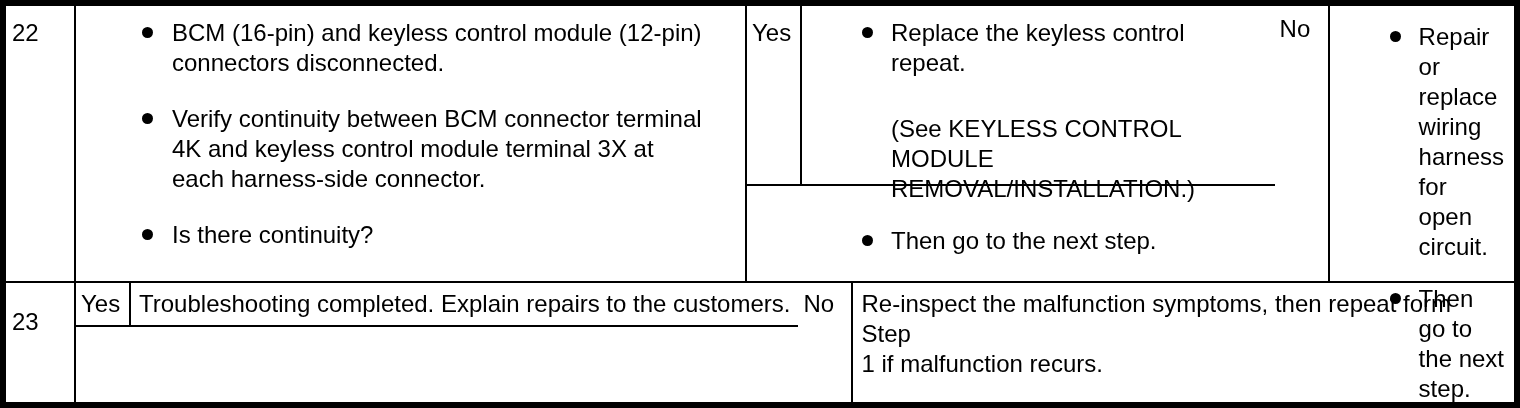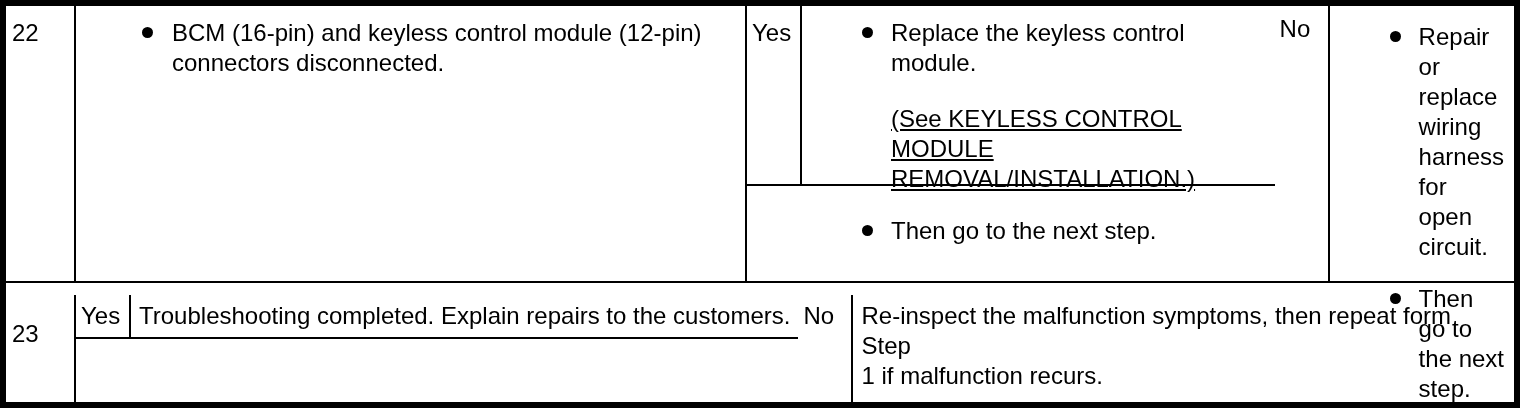--- a/index.html
+++ b/index.html
@@ -13,21 +13,20 @@
     height: 408px;
     border: 6px solid #000;
     background: #ffffff;
     font-family: "Liberation Sans", "DejaVu Sans", sans-serif;
     font-size: 24px;
     line-height: 30px;
     color: #000;
     display: flex;
     flex-direction: column;
     overflow: hidden;
-    gap: 12px;
   }
   .step-row { display: flex; }
   .step-row.r22 { height: 275px; border-bottom: 2px solid #000; }
   .step-row.r23 { flex: 1; }
 
   .cell { box-sizing: border-box; }
   .cell-num {
     width: 70px;
     flex: 0 0 70px;
     border-right: 2px solid #000;
@@ -69,21 +68,21 @@
     padding: 6px 8px 0 8px;
     min-width: 0;
     white-space: pre-line;
     border-radius: 9px;
   }
 
   .b-item { display: flex; align-items: flex-start; }
   .cell-inspection .b-item + .b-item { margin-top: 26px; }
   .cell-actions .b-item + .b-item,
   .cell-actions .note + .b-item { margin-top: 22px; }
-  .cell-actions .b-item + .note { margin-top: 26px; text-decoration: underline; }
+  .cell-actions .b-item + .note { margin-top: 36px; }
 
   .bullet {
     flex: 0 0 11px;
     width: 11px;
     height: 11px;
     border-radius: 50%;
     background: #000;
     margin-top: 9px;
   }
   .cell-inspection .bullet { margin-left: 54px; margin-right: 19px; }
@@ -100,30 +99,40 @@
   <div class="step-row r22">
     <div class="cell cell-num">
       <span>22</span>
     </div>
     <div class="cell cell-inspection">
       <div class="b-item">
         <span class="bullet"></span>
         <span class="txt">BCM (16-pin) and keyless control module (12-pin)
 connectors disconnected.</span>
       </div>
+      <div class="b-item">
+        <span class="bullet"></span>
+        <span class="txt">Verify continuity between BCM connector terminal
+4K and keyless control module terminal 3X at
+each harness-side connector.</span>
+      </div>
+      <div class="b-item">
+        <span class="bullet"></span>
+        <span class="txt">Is there continuity?</span>
+      </div>
     </div>
     <div class="branches">
       <div class="branch branch-yes">
         <div class="cell cell-answer">
           <span>Yes</span>
         </div>
         <div class="cell cell-actions">
           <div class="b-item">
             <span class="bullet"></span>
-            <span class="txt">Replace the keyless control module.</span>
+            <span class="txt">Replace the keyless control repeat.</span>
           </div>
           <div class="note">(See KEYLESS CONTROL MODULE
 REMOVAL/INSTALLATION.)</div>
           <div class="b-item">
             <span class="bullet"></span>
             <span class="txt">Then go to the next step.</span>
           </div>
         </div>
       </div>
       <div class="branch branch-no">

